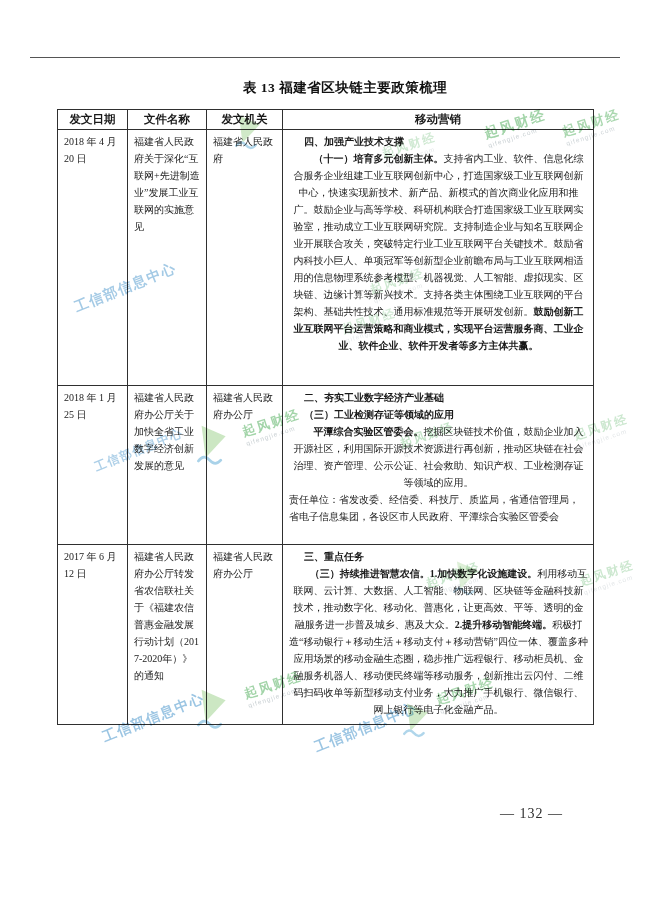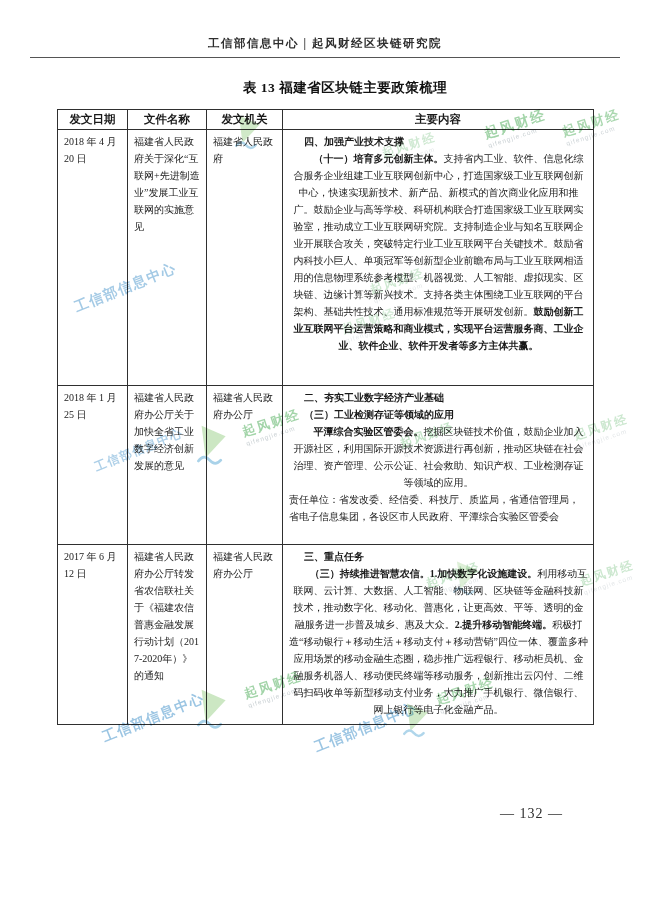--- a/index.html
+++ b/index.html
@@ -69,38 +69,37 @@
     font-size:6.5px; color:#9aa7ad; font-weight:normal;
     letter-spacing:1px; margin-top:-1px;
   }
   .wm-logo svg { display:block; }
 </style>
 </head>
 <body>
 
 <div class="page">
 
-  <div class="running-head">工信部信息中心 | 起风财经区块链研究院</div>
   <div class="head-rule"></div>
 
   <h1 class="table-title">表 13 福建省区块链主要政策梳理</h1>
 
   <table class="policy">
     <colgroup>
       <col class="c-date">
         <col class="c-doc">
         <col class="c-agency">
         <col class="c-main">
     </colgroup>
     <thead>
       <tr>
         <th>发文日期</th>
         <th>文件名称</th>
         <th>发文机关</th>
-        <th>主要内容</th>
+        <th>移动营销</th>
       </tr>
     </thead>
     <tbody>
         <tr style="height: 256px;">
           <td class="date-cell">2018 年 4 月 20 日</td>
           <td class="doc-cell">福建省人民政府关于深化“互联网+先进制造业”发展工业互联网的实施意见</td>
           <td class="agency-cell">福建省人民政府</td>
           <td class="content-cell">
             <p class="section"><span class="b">四、加强产业技术支撑</span></p>
             <p class="para"><span class="b">（十一）培育多元创新主体。</span><span>支持省内工业、软件、信息化综合服务企业组建工业互联网创新中心，打造国家级工业互联网创新中心，快速实现新技术、新产品、新模式的首次商业化应用和推广。鼓励企业与高等学校、科研机构联合打造国家级工业互联网实验室，推动成立工业互联网研究院。支持制造企业与知名互联网企业开展联合攻关，突破特定行业工业互联网平台关键技术。鼓励省内科技小巨人、单项冠军等创新型企业前瞻布局与工业互联网相适用的信息物理系统参考模型、机器视觉、人工智能、虚拟现实、区块链、边缘计算等新兴技术。支持各类主体围绕工业互联网的平台架构、基础共性技术、通用标准规范等开展研发创新。</span><span class="b">鼓励创新工业互联网平台运营策略和商业模式，实现平台运营服务商、工业企业、软件企业、软件开发者等多方主体共赢。</span></p>

